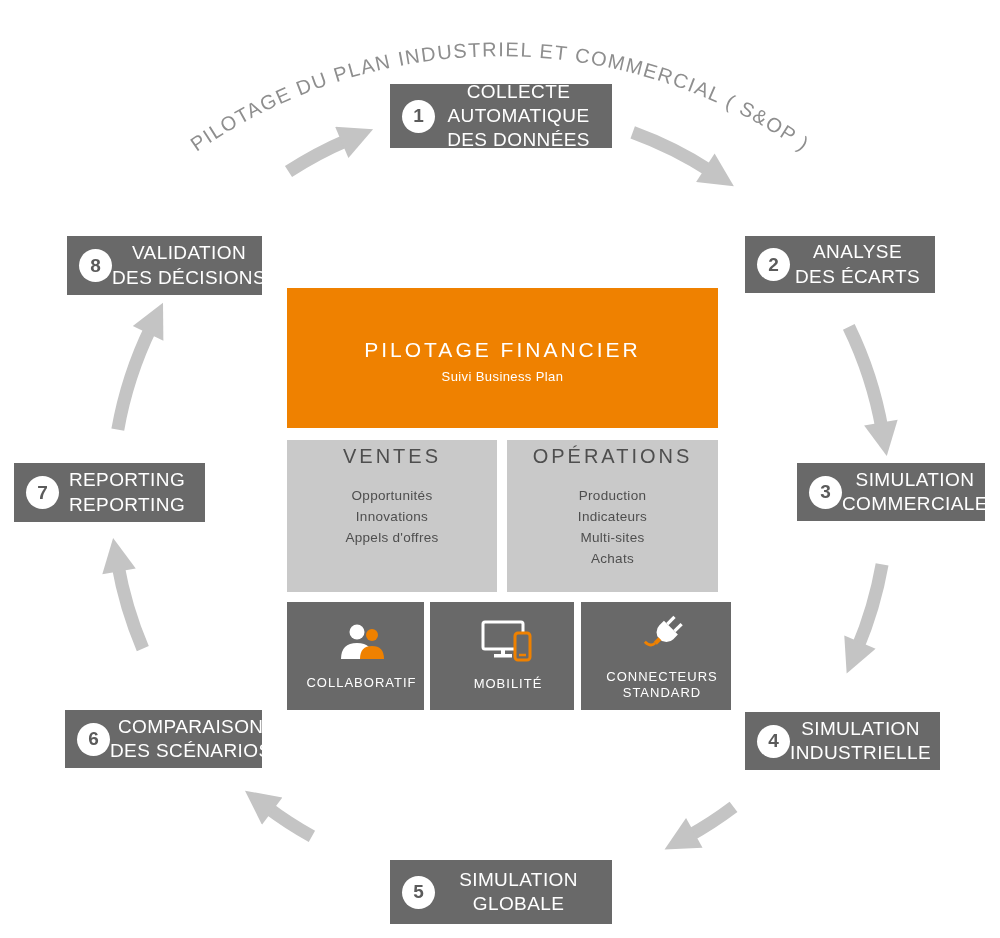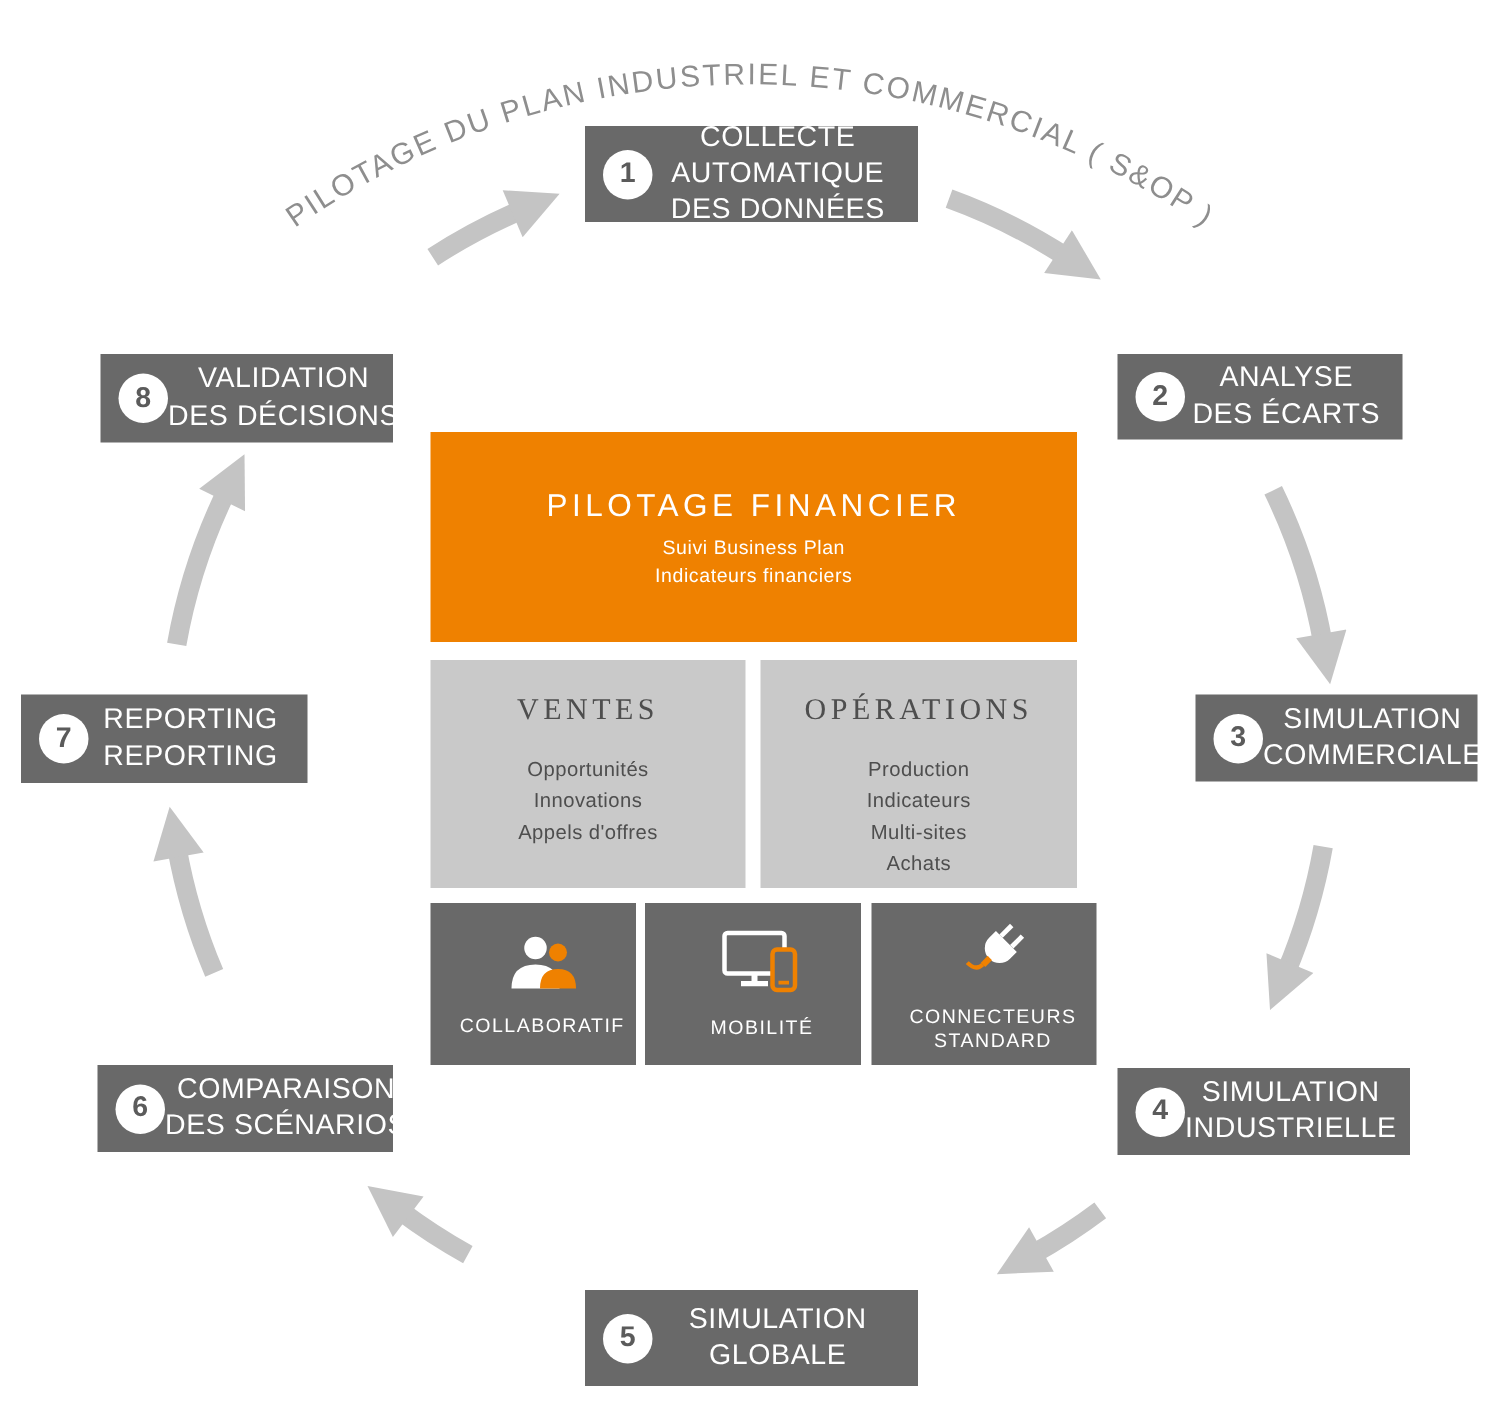--- a/index.html
+++ b/index.html
@@ -9,25 +9,25 @@
   #ring { position:absolute; left:0; top:0; }
 
   .step { position:absolute; background:#696969; color:#ffffff; display:flex; align-items:center; padding:0 10px 0 12px; }
   .badge { width:33px; height:33px; border-radius:50%; background:#ffffff; color:#5b5b5b;
            display:flex; align-items:center; justify-content:center; font-size:19px; font-weight:bold; flex:0 0 33px; }
   .slabel { flex:1; text-align:center; font-size:19px; line-height:1.28; letter-spacing:0.4px; }
   .ln { display:block; white-space:nowrap; }
 
   .panel { position:absolute; }
   #finance { background:#ef8100; color:#ffffff; text-align:center; }
-  #finance .ftitle { font-size:21px; letter-spacing:3px; padding-top:38px; }
+  #finance .ftitle { font-size:21px; letter-spacing:3px; padding-top:50px; }
   #finance .fsub { font-size:13px; line-height:19px; letter-spacing:0.4px; margin-top:5px; }
 
   .graybox { background:#c9c9c9; color:#4e4e4e; text-align:center; }
-  .graybox .gtitle { font-size:20px; letter-spacing:3px; padding-top:22px;font-family:Liberation Serif, serif; }
+  .graybox .gtitle { font-size:20px; letter-spacing:3px; padding-top:5px; }
   .graybox .gitems { font-size:13.5px; line-height:21px; margin-top:17px; letter-spacing:0.3px; }
 
   .feature { background:#696969; color:#ffffff; display:flex; flex-direction:column; align-items:center;
              justify-content:center; gap:10px; text-align:center;padding-left:12px; }
   .feature .flabel { font-size:13px; letter-spacing:1px; line-height:16px; }
 </style>
 </head>
 <body>
 
 <div id="canvas">
@@ -132,21 +132,20 @@
     <div class="slabel">
       <span class="ln">VALIDATION</span>
       <span class="ln">DES DÉCISIONS</span>
     </div>
   </div>
 
   <div class="panel" id="finance" style="left:287px;top:288px;width:431px;height:140px">
     <div class="ftitle">PILOTAGE FINANCIER</div>
     <div class="fsub">
       <span class="ln">Suivi Business Plan</span>
-      <span class="ln">Indicateurs financiers</span>
     </div>
   </div>
 
   <div class="panel graybox" style="left:287px;top:440px;width:210px;height:152px">
     <div class="gtitle">VENTES</div>
     <div class="gitems">
       <span class="ln">Opportunités</span>
       <span class="ln">Innovations</span>
       <span class="ln">Appels d'offres</span>
     </div>

